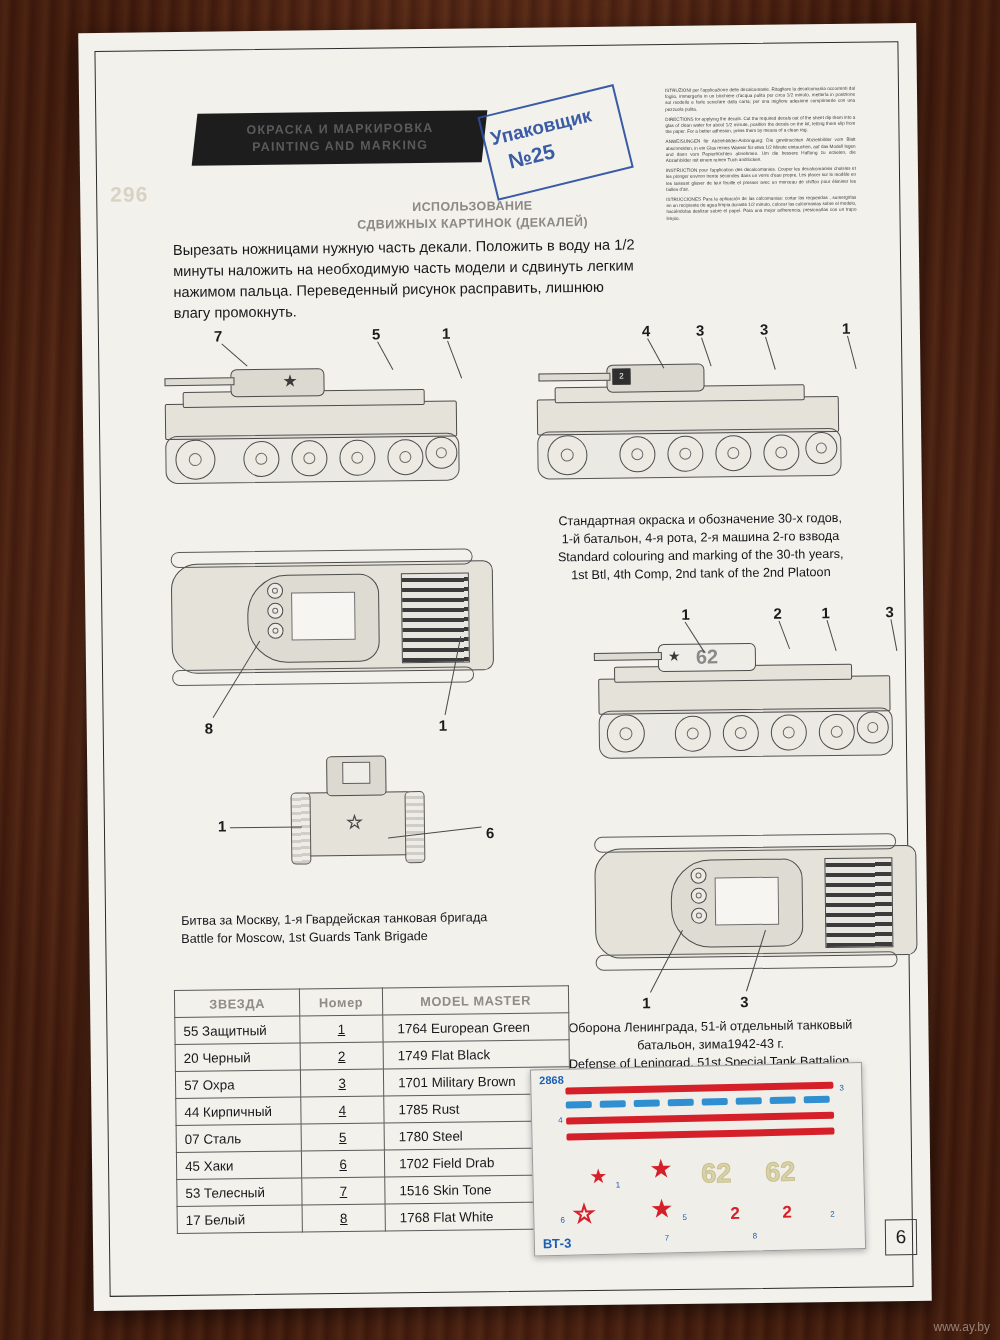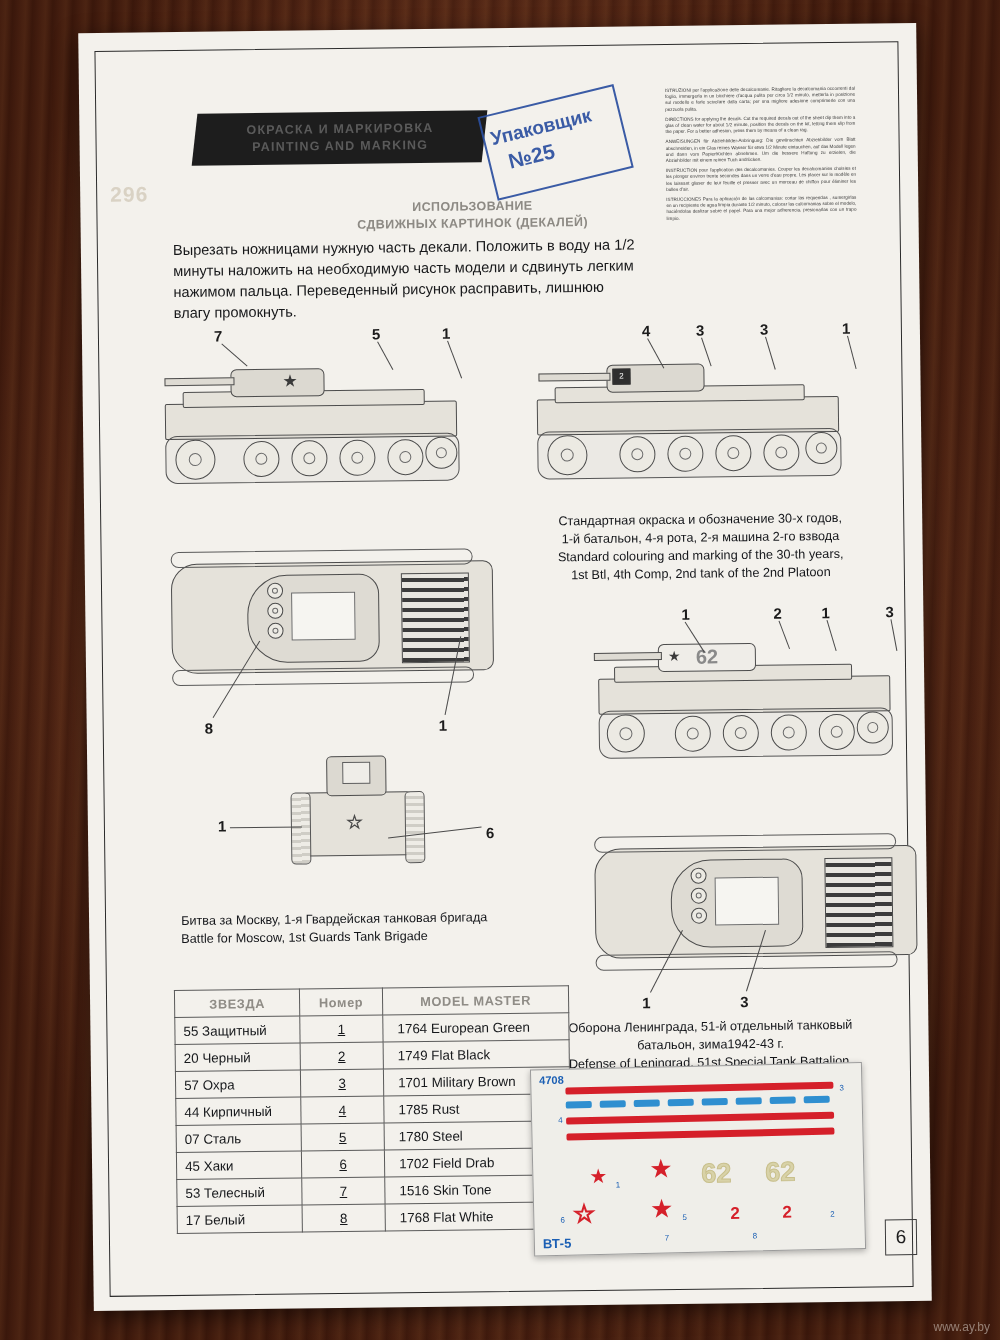--- a/index.html
+++ b/index.html
@@ -349,22 +349,22 @@
         </tr>
         <tr>
           <td>17 Белый</td>
           <td class="num">8</td>
           <td class="mm">1768 Flat White</td>
         </tr>
       </tbody>
     </table>
 
     <div class="decal">
-      <div class="dnum">4708</div>
-      <div class="dname">ВТ-5</div>
+      <div class="dnum">2868</div>
+      <div class="dname">ВТ-3</div>
 
       <div class="stripe" style="left:34px;top:18px;width:268px;"></div>
       <div class="dash" style="left:34px;top:32px;width:26px;"></div>
       <div class="dash" style="left:68px;top:32px;width:26px;"></div>
       <div class="dash" style="left:102px;top:32px;width:26px;"></div>
       <div class="dash" style="left:136px;top:32px;width:26px;"></div>
       <div class="dash" style="left:170px;top:32px;width:26px;"></div>
       <div class="dash" style="left:204px;top:32px;width:26px;"></div>
       <div class="dash" style="left:238px;top:32px;width:26px;"></div>
       <div class="dash" style="left:272px;top:32px;width:26px;"></div>

